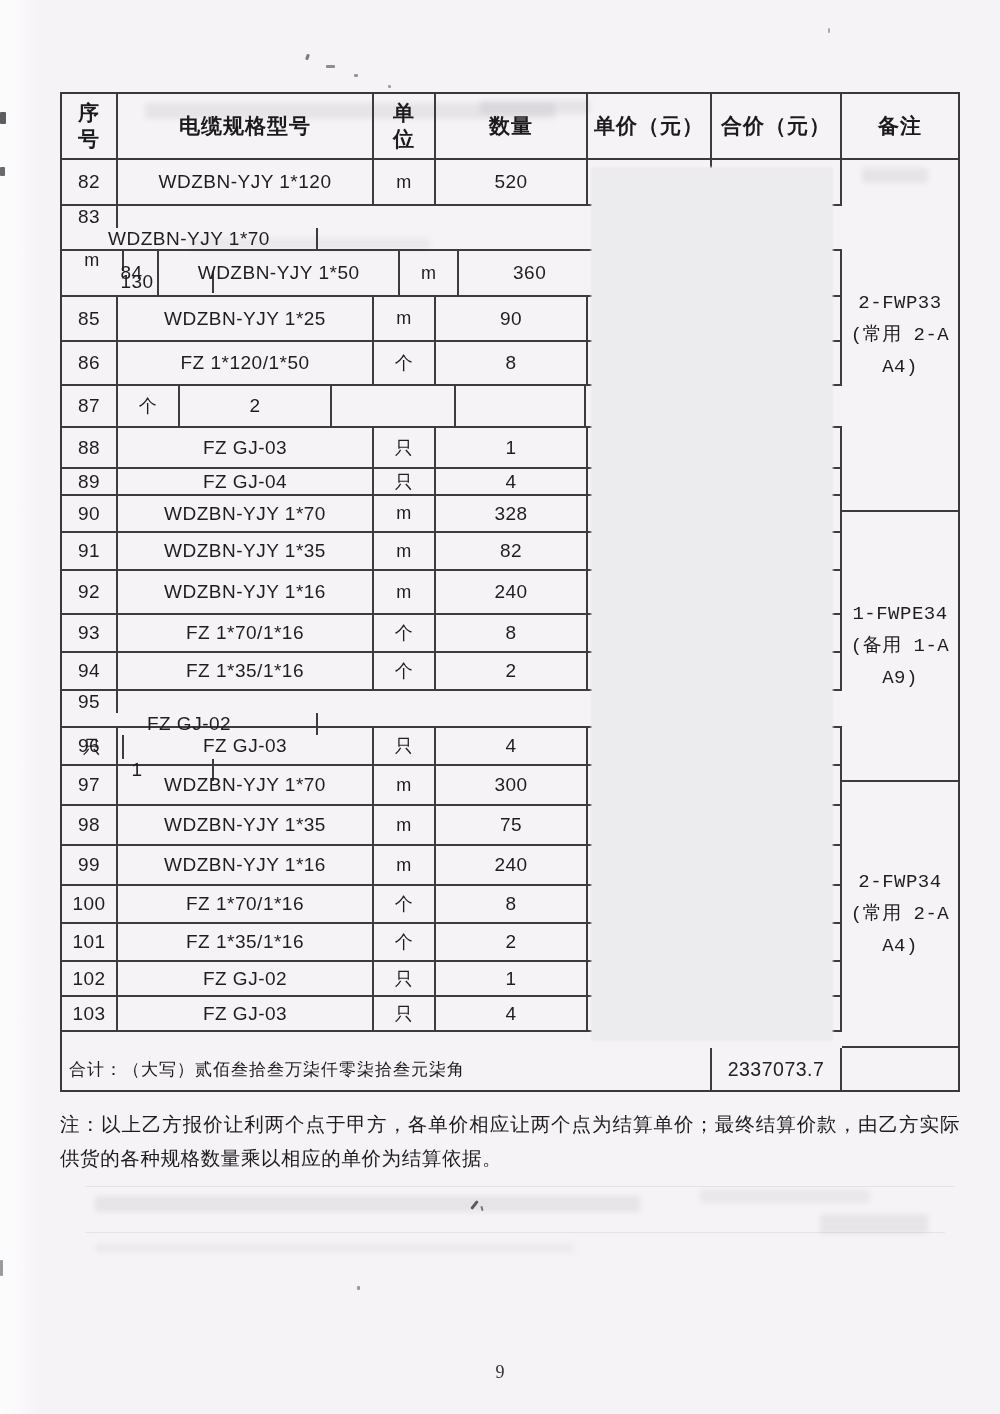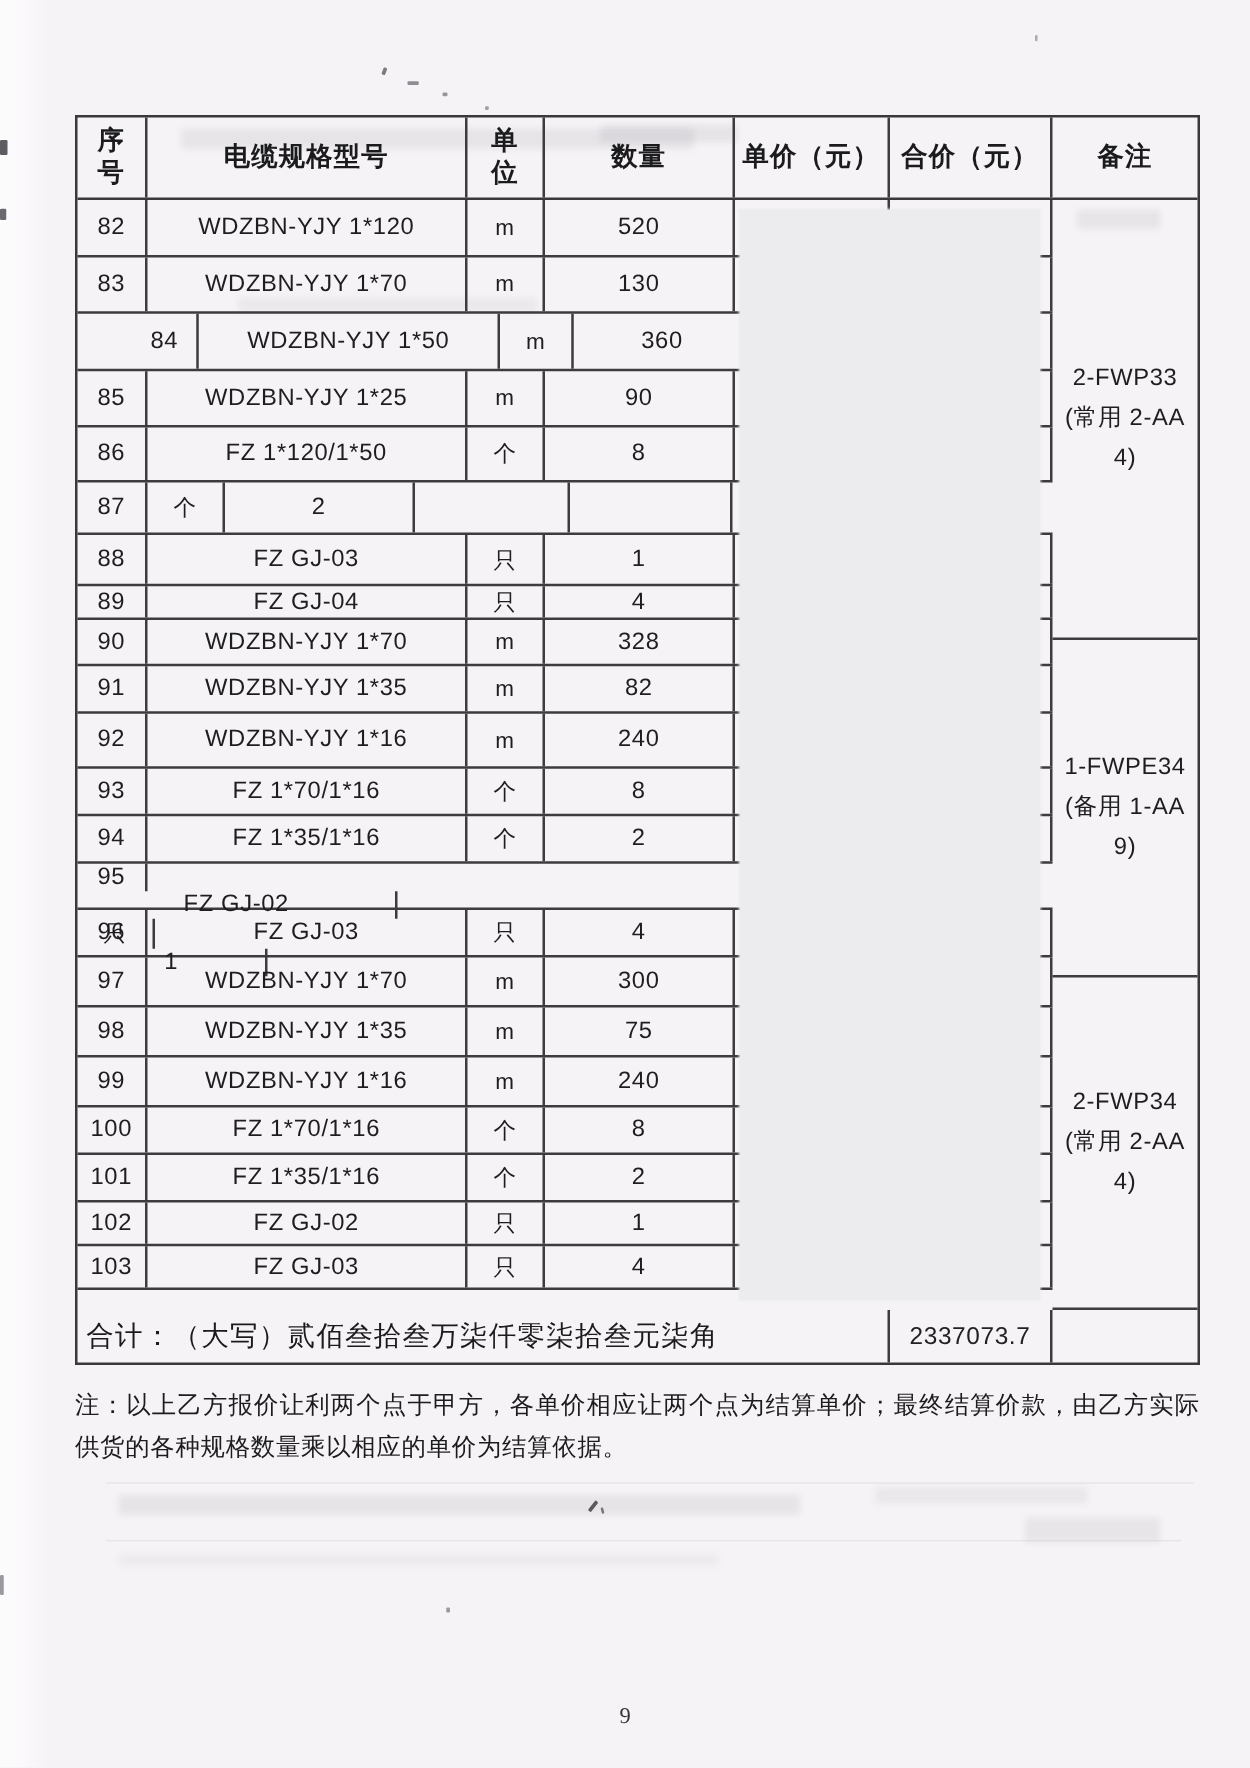--- a/index.html
+++ b/index.html
@@ -33,40 +33,40 @@
   .w-qty{width:152px;}
   .w-price{width:124px;}
   .w-total{width:130px;}
   .w-rem{width:116px;}
   .hcell{
     box-sizing:border-box;display:flex;align-items:center;justify-content:center;
     text-align:center;font-size:21px;font-weight:600;letter-spacing:1px;
     white-space:pre-line;line-height:1.25;color:#1b1a1c;
   }
   
-  .remark-col{position:absolute;left:780px;top:66px;width:116px;}
+  .remark-col{position:absolute;left:780px;top:66px;width:116px;font-family:Liberation Mono, monospace;}
   .remark-cell{
     box-sizing:border-box;display:flex;align-items:center;justify-content:center;
     text-align:center;font-size:19px;line-height:1.7;letter-spacing:.5px;
     padding:0 7px;word-break:break-all;border-bottom:2px solid #3c3b3d;color:#1e1d1f;
   }
   .rg1{height:352px;}
   .rg2{height:270px;}
   .rg3{height:266px;}
   
   .redaction{
     position:absolute;left:530px;top:74px;width:240px;height:872px;
     background:#ecebee;box-shadow:0 0 2px 1px #ecebee;
   }
   
   .sumrow{position:absolute;left:0;top:954px;width:896px;height:42px;}
   .sum-label{
     box-sizing:border-box;width:650px;border-right:2px solid #3c3b3d;
     display:flex;align-items:center;padding-left:7px;
-    font-size:22px;letter-spacing:1px;color:#1b1a1c;
+    font-size:17px;letter-spacing:1px;color:#1b1a1c;
   }
   .sum-amount{
     box-sizing:border-box;width:130px;border-right:2px solid #3c3b3d;
     display:flex;align-items:center;justify-content:center;font-size:19.5px;letter-spacing:.5px;
   }
   .sum-remark{box-sizing:border-box;width:116px;}
   
   .note{
     position:absolute;left:60px;top:1108px;width:900px;
     font-size:19.5px;line-height:1.72;letter-spacing:.6px;color:#1c1b1d;
@@ -126,21 +126,21 @@
   <div id="tbody">
   <div class="trow" style="height: 46px;">
     <div class="cell bR w-no">82</div>
     <div class="cell bR w-spec">WDZBN-YJY 1*120</div>
     <div class="cell bR w-unit">m</div>
     <div class="cell bR w-qty">520</div>
     <div class="cell bR w-price"></div>
     <div class="cell bR w-total"></div>
   </div>
 
-  <div class="trow" style="height: 45px;">
+  <div class="trow" style="height: 45px; flex-direction: column;">
     <div class="cell bR w-no">83</div>
     <div class="cell bR w-spec">WDZBN-YJY 1*70</div>
     <div class="cell bR w-unit">m</div>
     <div class="cell bR w-qty">130</div>
     <div class="cell bR w-price"></div>
     <div class="cell bR w-total"></div>
   </div>
 
   <div class="trow" style="height: 46px; padding-left: 44px;">
     <div class="cell bR w-no">84</div>

